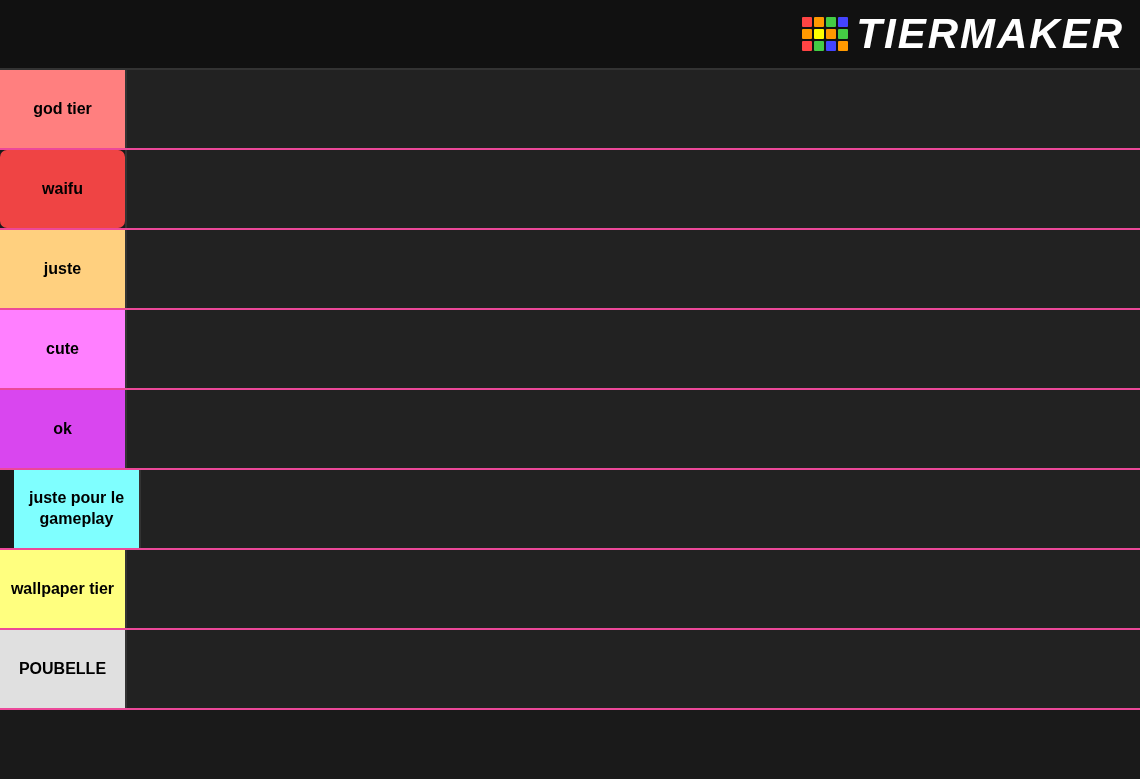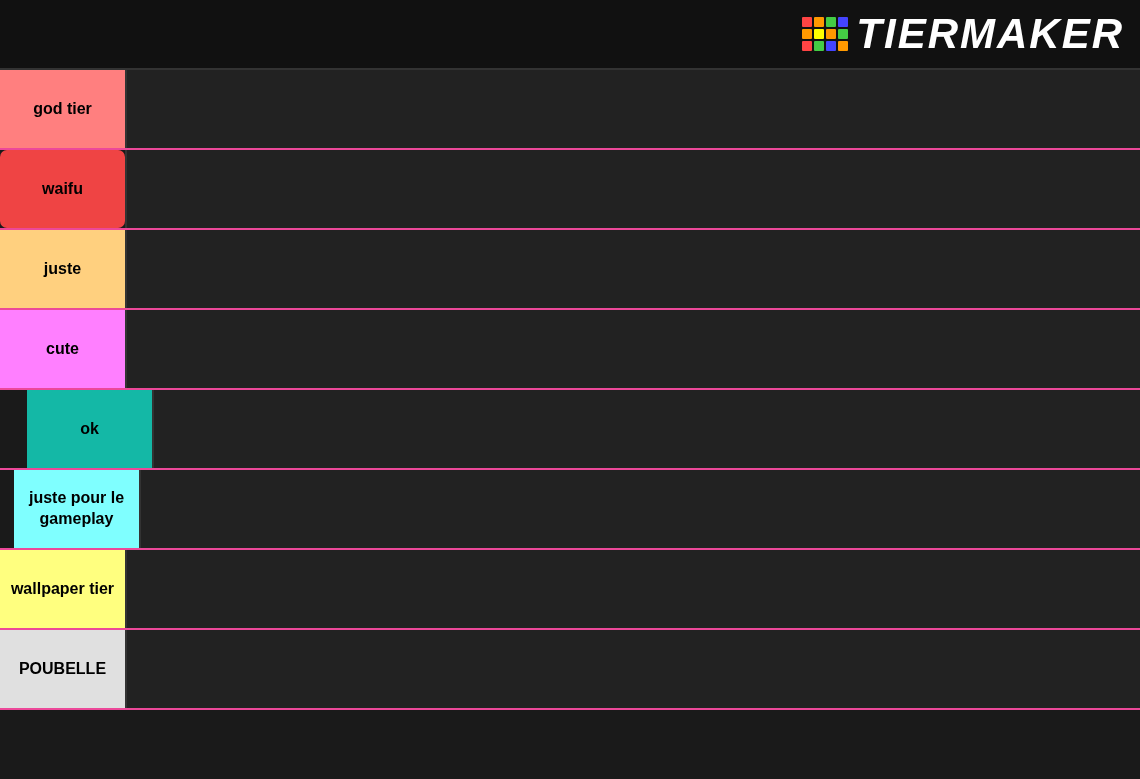--- a/index.html
+++ b/index.html
@@ -128,21 +128,21 @@
     </div>
     <div class="tier-row">
       <div class="tier-label tier-sympa" style="background-color: rgb(255, 208, 127);">juste</div>
       <div class="tier-content"></div>
     </div>
     <div class="tier-row">
       <div class="tier-label tier-cute" style="background-color: rgb(255, 127, 255);">cute</div>
       <div class="tier-content"></div>
     </div>
     <div class="tier-row">
-      <div class="tier-label tier-ok" style="background-color: #14b8a6; margin-left: 27px;">ok</div>
+      <div class="tier-label tier-ok" style="background-color: #d946ef;">ok</div>
       <div class="tier-content"></div>
     </div>
     <div class="tier-row">
       <div class="tier-label tier-juste-gameplay" style="background-color: rgb(127, 255, 255);">juste pour  le gameplay</div>
       <div class="tier-content"></div>
     </div>
     <div class="tier-row">
       <div class="tier-label tier-wallpaper" style="background-color: rgb(255, 255, 127);">wallpaper tier</div>
       <div class="tier-content"></div>
     </div>

